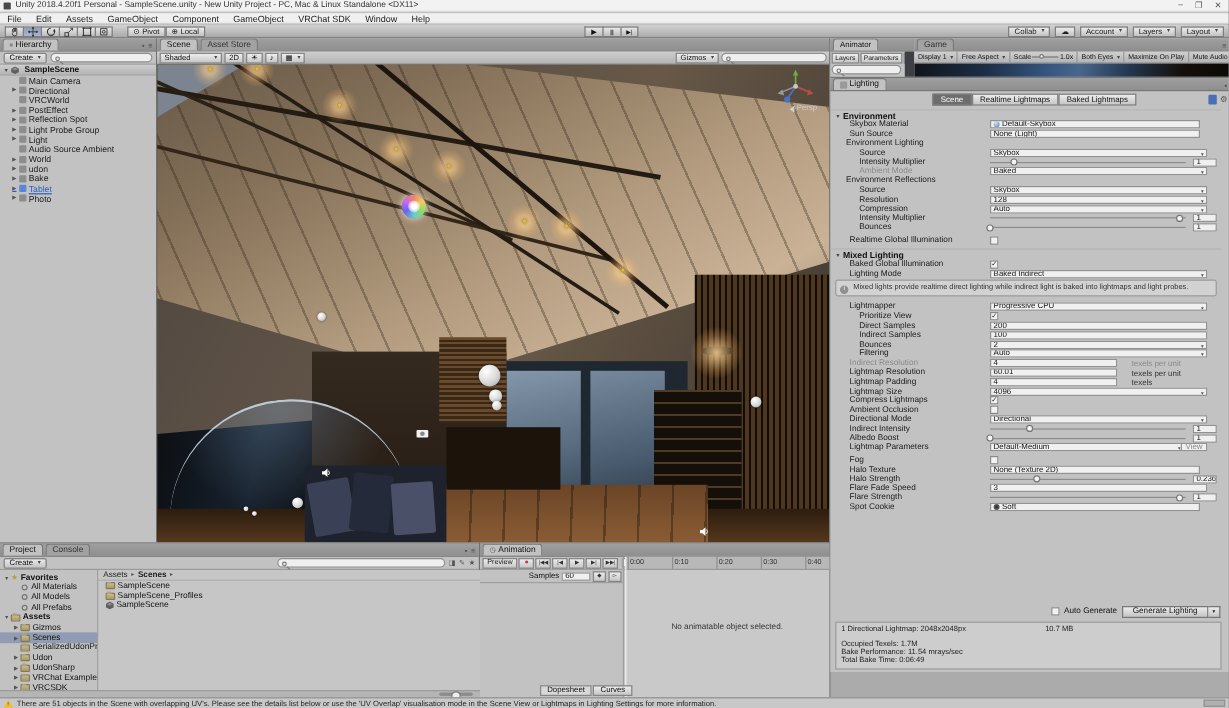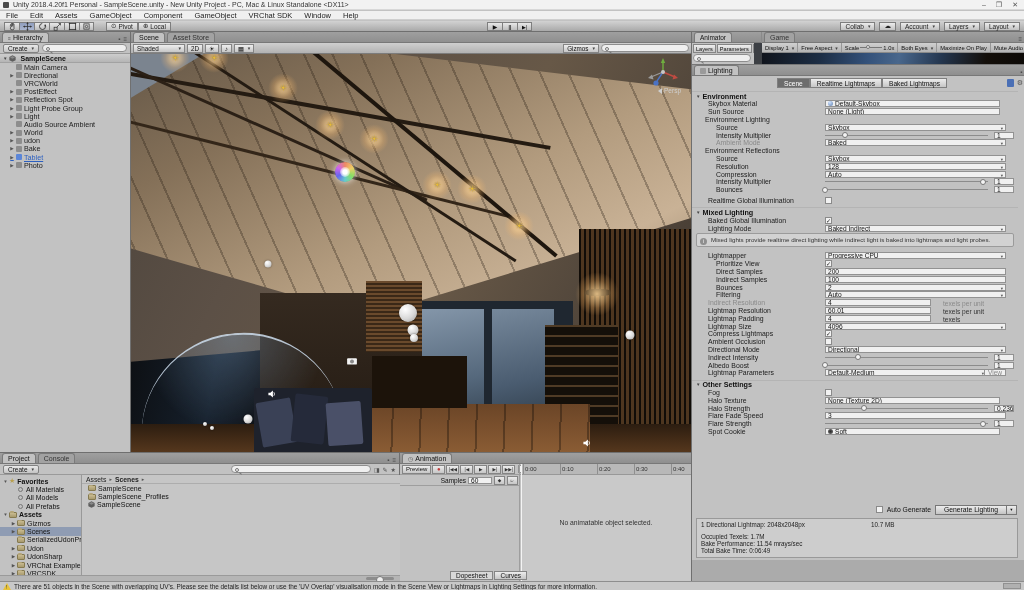--- a/index.html
+++ b/index.html
@@ -821,24 +821,20 @@
             <span class="l-lab" style="padding-left: 16px;">Lightmap Parameters</span>
             <div class="l-ctl">
               <div class="fld dd" style="width: 162px;">
                 <span>Default-Medium</span>
                 <span class="arr">▾</span>
               </div>
               <div class="fld" style="position: absolute; right: 8px; top: 0px; width: 22px; justify-content: center; color: rgb(136, 136, 136);">View</div>
             </div>
           </div>
           <div class="l-gap"></div>
-          <div class="l-hd">
-            <span class="l-arr">▼</span>
-            <span>Other Settings</span>
-          </div>
           <div class="l-row">
             <span class="l-lab" style="padding-left: 16px;">Fog</span>
             <div class="l-ctl">
               <div class="cb"></div>
             </div>
           </div>
           <div class="l-row">
             <span class="l-lab" style="padding-left: 16px;">Halo Texture</span>
             <div class="l-ctl">
               <div class="fld" style="position: absolute; left: 0px; right: 14px;">

